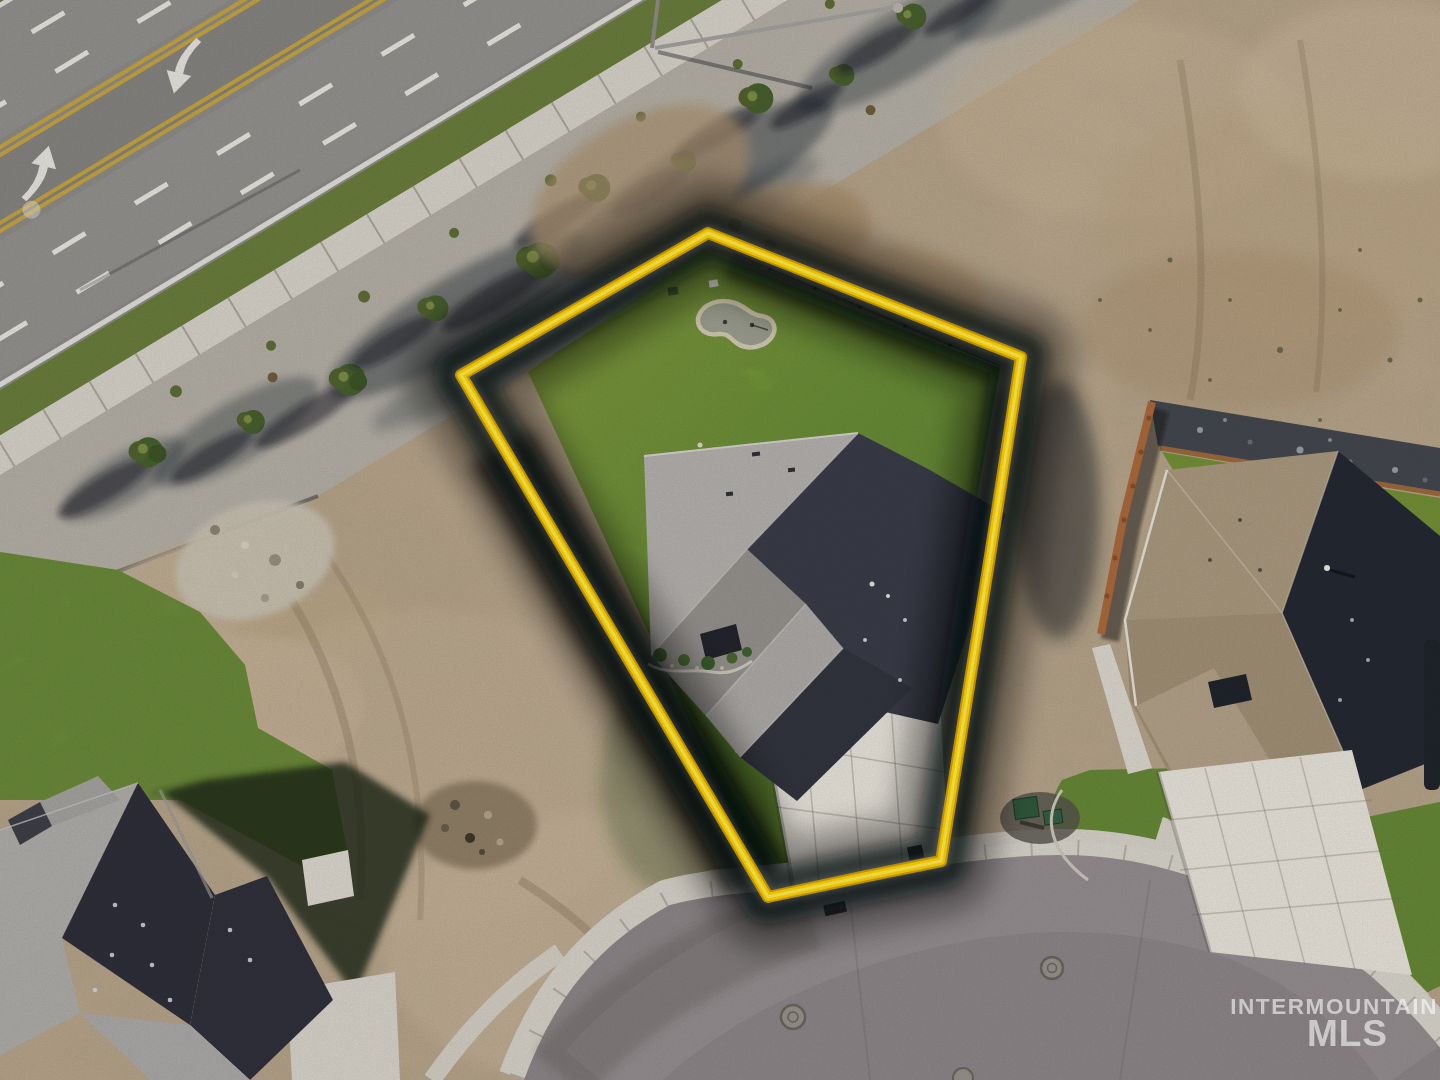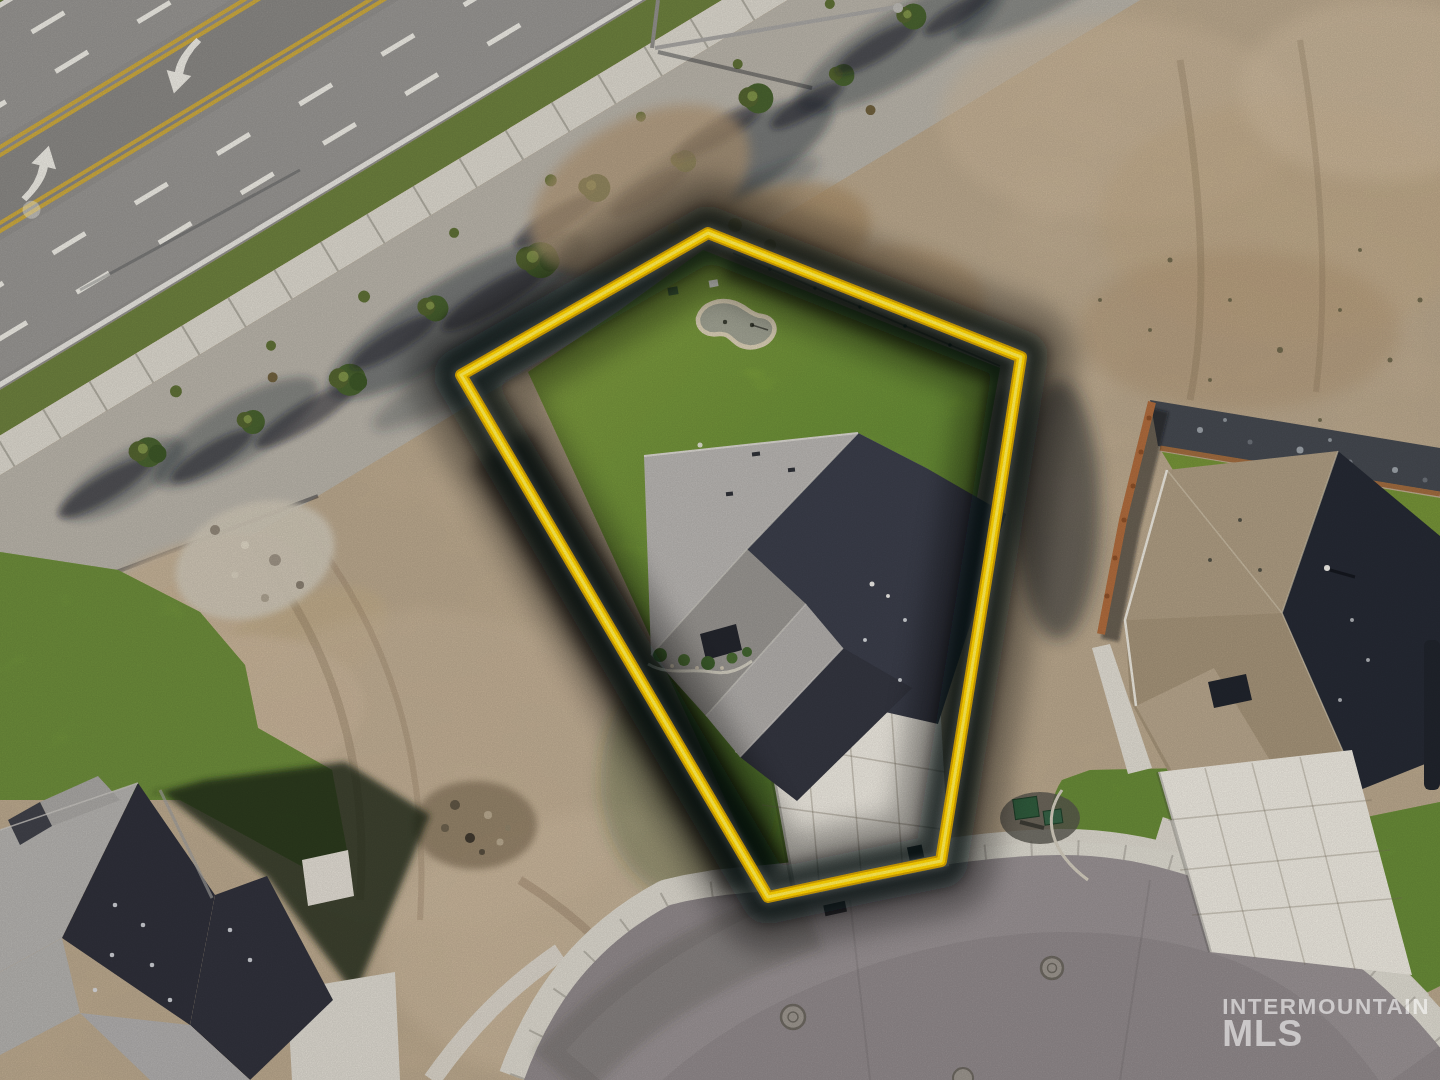--- a/index.html
+++ b/index.html
@@ -1,18 +1,18 @@
 <!DOCTYPE html>
 <html><head>
 <meta charset="utf-8">
 <style>
   html,body{margin:0;padding:0;background:#222;}
   .stage{position:relative;width:1440px;height:1080px;overflow:hidden;background:#c2af94;font-family:"Liberation Sans",sans-serif;}
   .stage svg{position:absolute;left:0;top:0;display:block;}
-  .watermark{position:absolute;right:10px;bottom:26px;color:rgba(255,255,255,0.58);line-height:1.05;user-select:none;}
+  .watermark{position:absolute;right:2px;bottom:26px;text-align:right;color:rgba(255,255,255,0.58);line-height:1.05;user-select:none;}
   .wm1{font-size:22.5px;font-weight:700;letter-spacing:1.6px;}
   .wm2{font-size:37px;font-weight:800;letter-spacing:1px;margin-top:-3px;margin-right:50px;}
 </style>
 </head>
 <body>
 
 <div class="stage">
 <svg width="1440" height="1080" viewBox="0 0 1440 1080">
   <defs>
     <filter id="b3" x="-60%" y="-60%" width="220%" height="220%">

